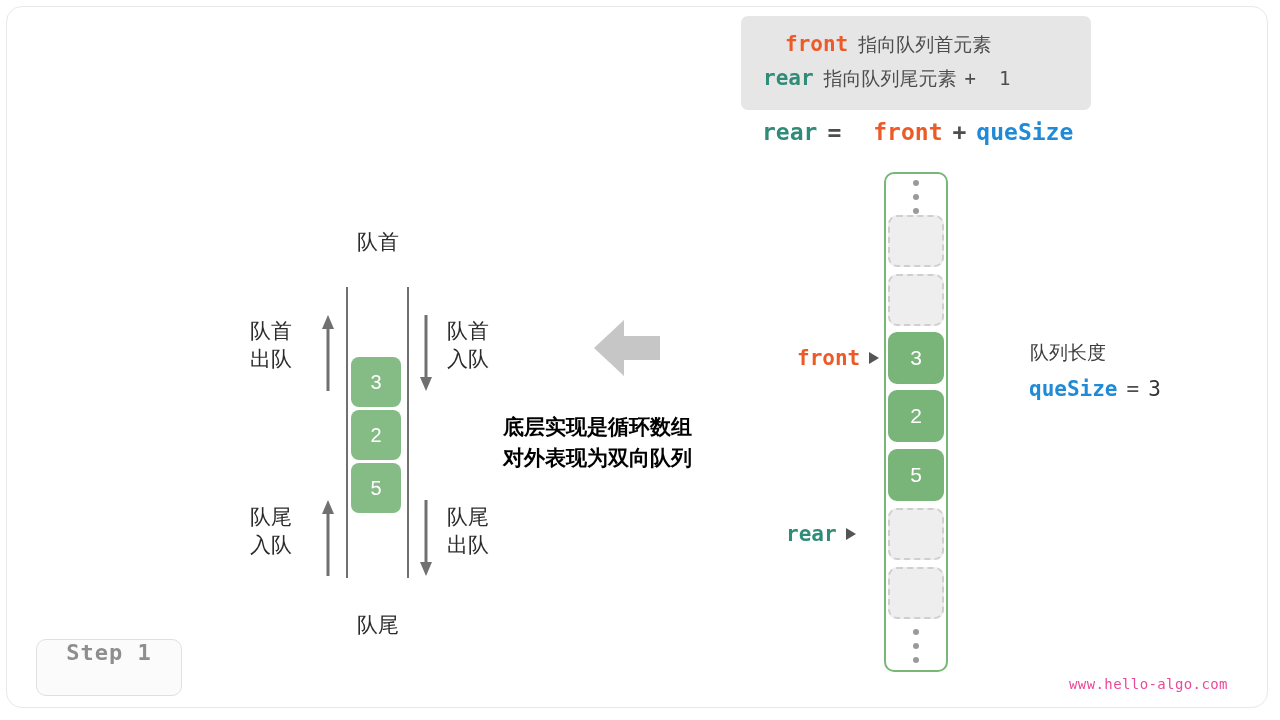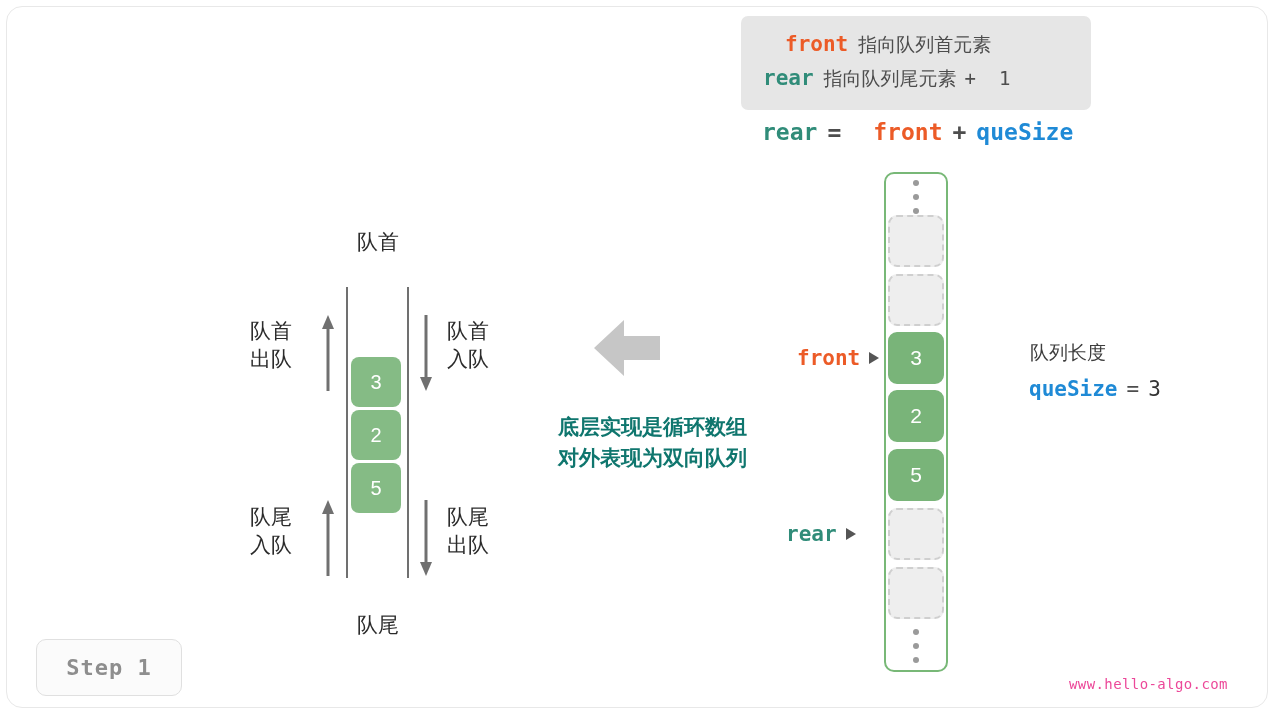--- a/index.html
+++ b/index.html
@@ -216,41 +216,40 @@
     left: 594px;
     top: 320px;
     width: 66px;
     height: 56px;
   }
   .center-note {
     position: absolute;
     left: 503px;
     top: 411px;
     width: 244px;
-    text-align: right;
-    font-family: "Liberation Sans", "DejaVu Sans", sans-serif;
-    font-weight: bold;
-    font-size: 21px;
-    color: #0f766e;
+    text-align: left;
+    font-family: "Liberation Sans", "DejaVu Sans", sans-serif;
+    font-weight: bold;
+    font-size: 21px;
+    color: #000000;
     line-height: 1.48;
     white-space: pre-line;
   }
 
   
   .step-badge {
     position: absolute;
     left: 36px;
     top: 639px;
     width: 144px;
     height: 55px;
     border: 1px solid #e0e0e0;
     border-radius: 10px;
     background: #fbfbfb;
     display: flex;
-    align-items: center;
     justify-content: center;
     font-family: "DejaVu Sans Mono", "Liberation Mono", monospace;
     font-weight: bold;
     font-size: 22px;
     color: #8e8e8e;
     letter-spacing: 1px;
   }
   .watermark {
     position: absolute;
     left: 1069px;

